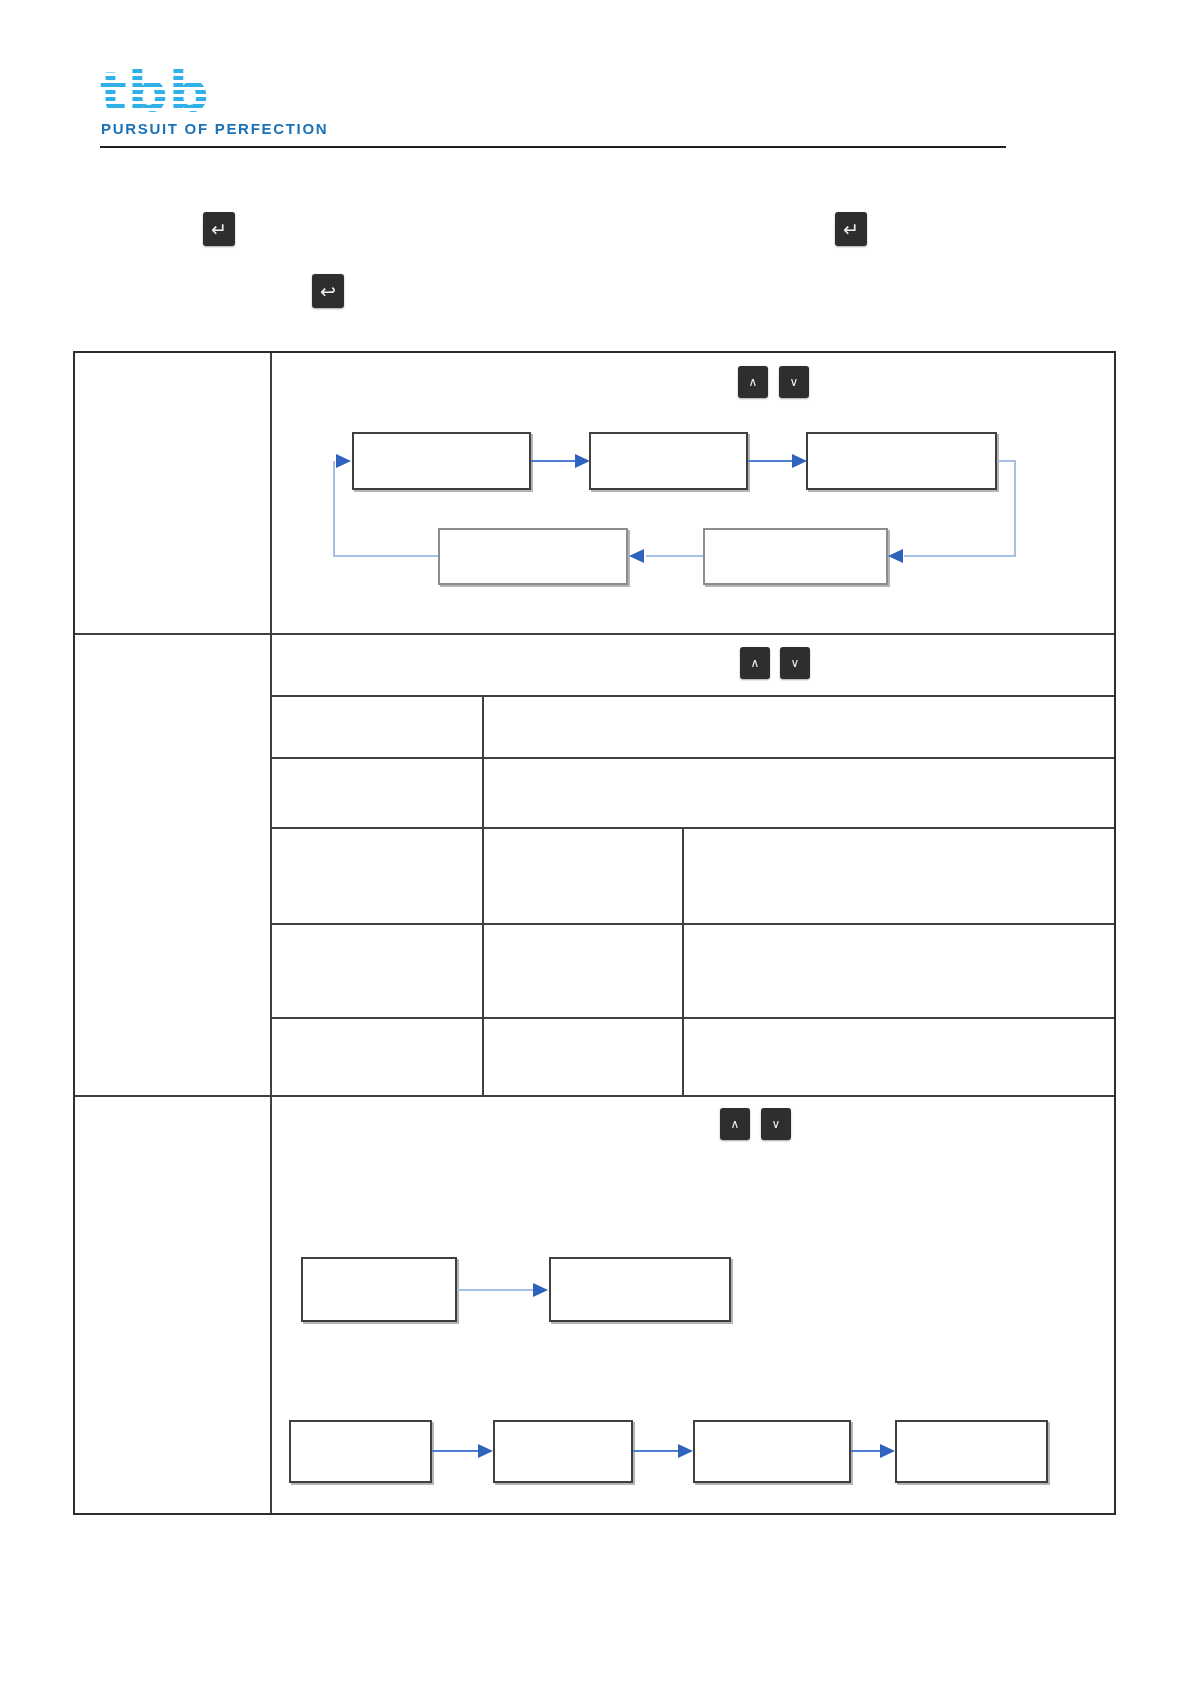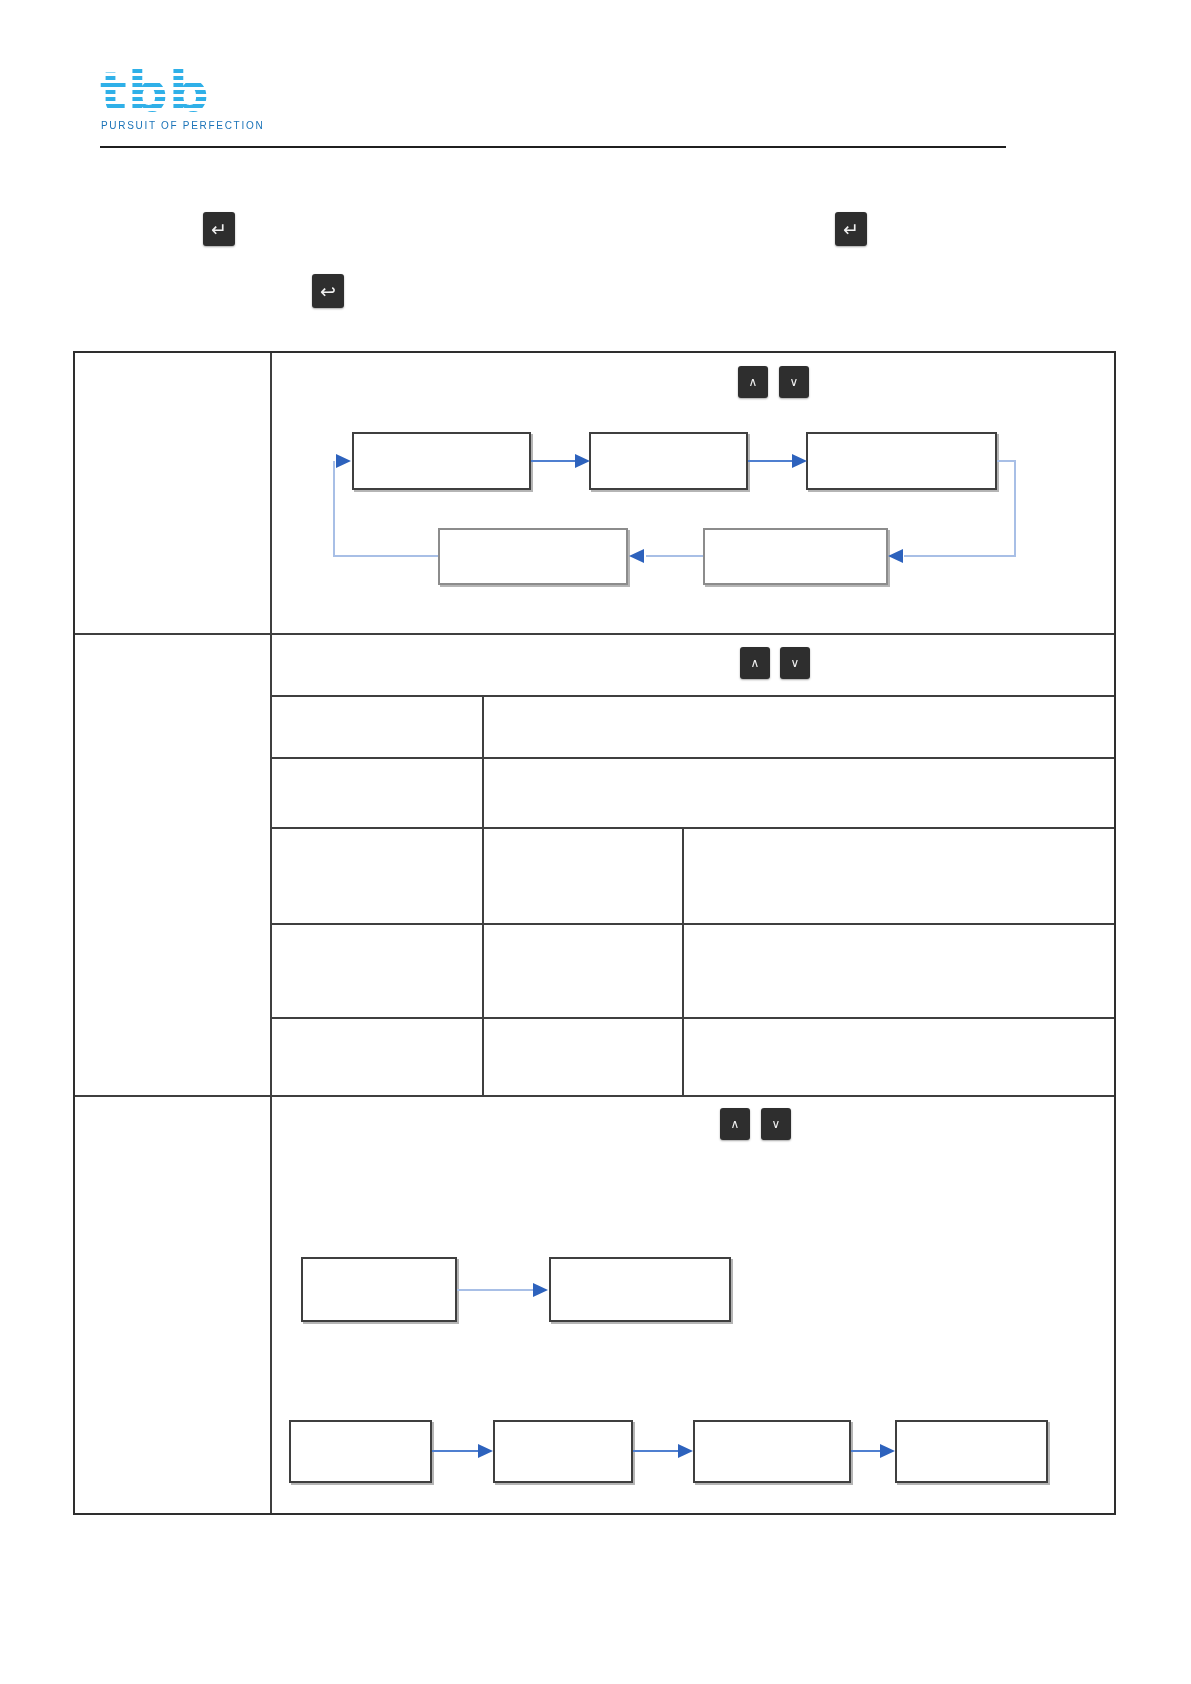--- a/index.html
+++ b/index.html
@@ -15,21 +15,21 @@
         font-family:"DejaVu Sans",sans-serif}
 
   
   .logo{position:absolute;left:100px;top:62px;width:170px;height:62px}
   .logo-text{position:absolute;left:0;top:0;font-family:"DejaVu Sans",sans-serif;
              font-weight:bold;font-size:56px;line-height:60px;letter-spacing:1px;
              color:var(--logo-cyan)}
   .logo-stripes{position:absolute;left:0;top:0;right:0;bottom:0;
     background:repeating-linear-gradient(to bottom, transparent 0 4px, #ffffff 4px 7px);}
   .tagline{position:absolute;left:101px;top:120px;font-family:"Liberation Sans",sans-serif;
-           font-size:10px;font-weight:normal;letter-spacing:1.7px;color:var(--tagline-blue);
+           font-size:15px;font-weight:bold;letter-spacing:1.7px;color:var(--tagline-blue);
            white-space:nowrap}
   .header-rule{position:absolute;left:100px;top:146px;width:906px;height:2px;
                background:var(--rule-dark)}
 
   
   .key{position:absolute;background:var(--key-background);color:var(--key-foreground);
        border-radius:3px;display:flex;align-items:center;justify-content:center;
        box-shadow:0 1px 2px rgba(0,0,0,.35)}
   .key.enter{width:32px;height:34px;font-size:19px}
   .key.nav{width:30px;height:32px;font-size:12px}

